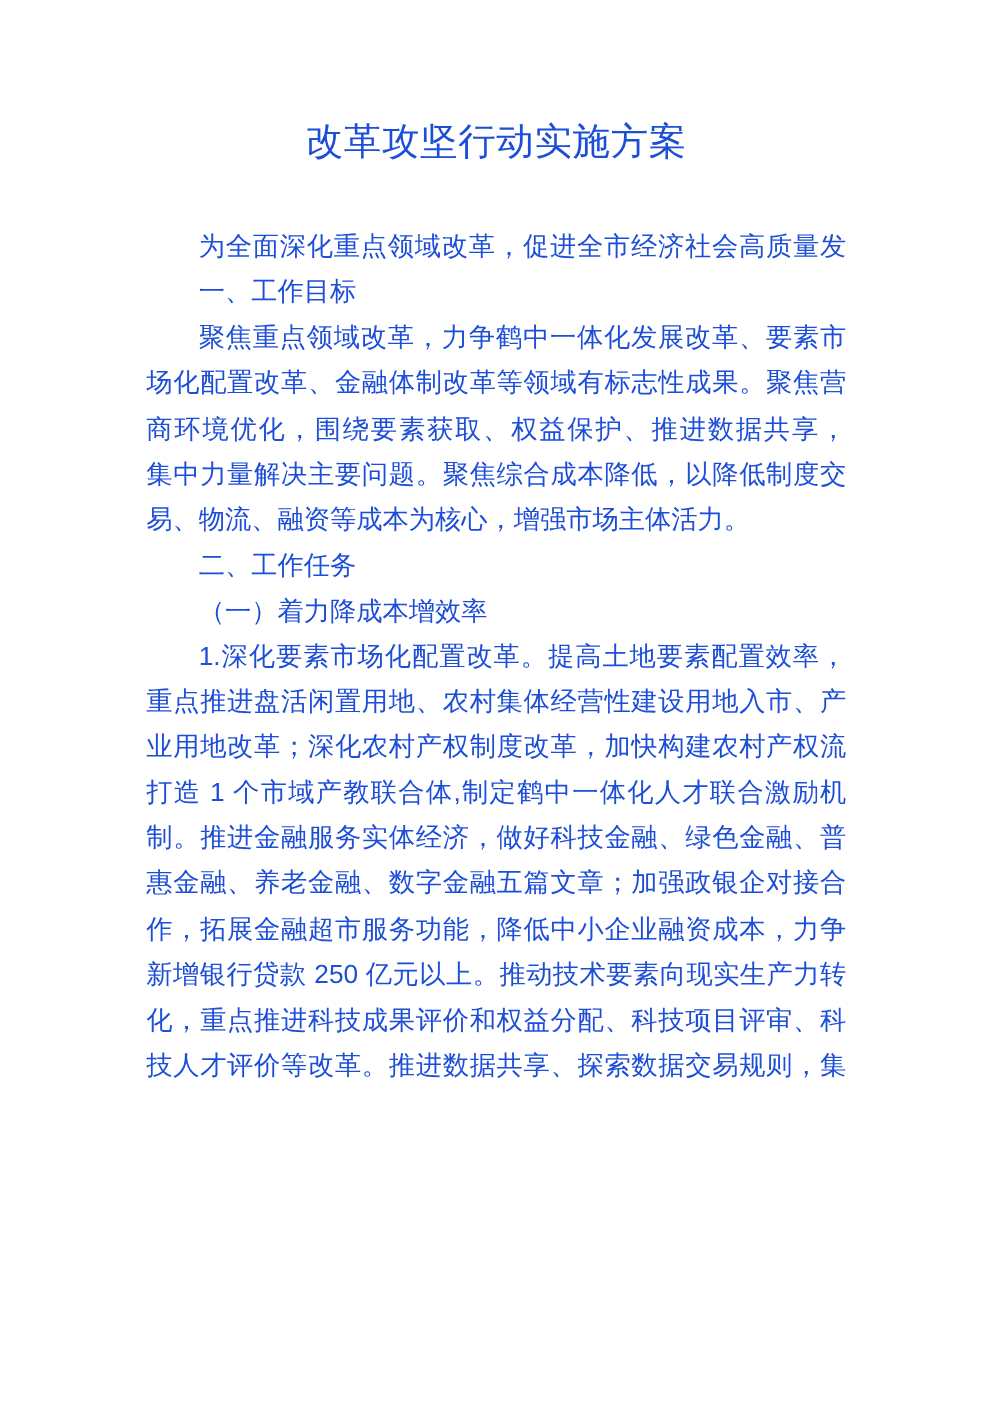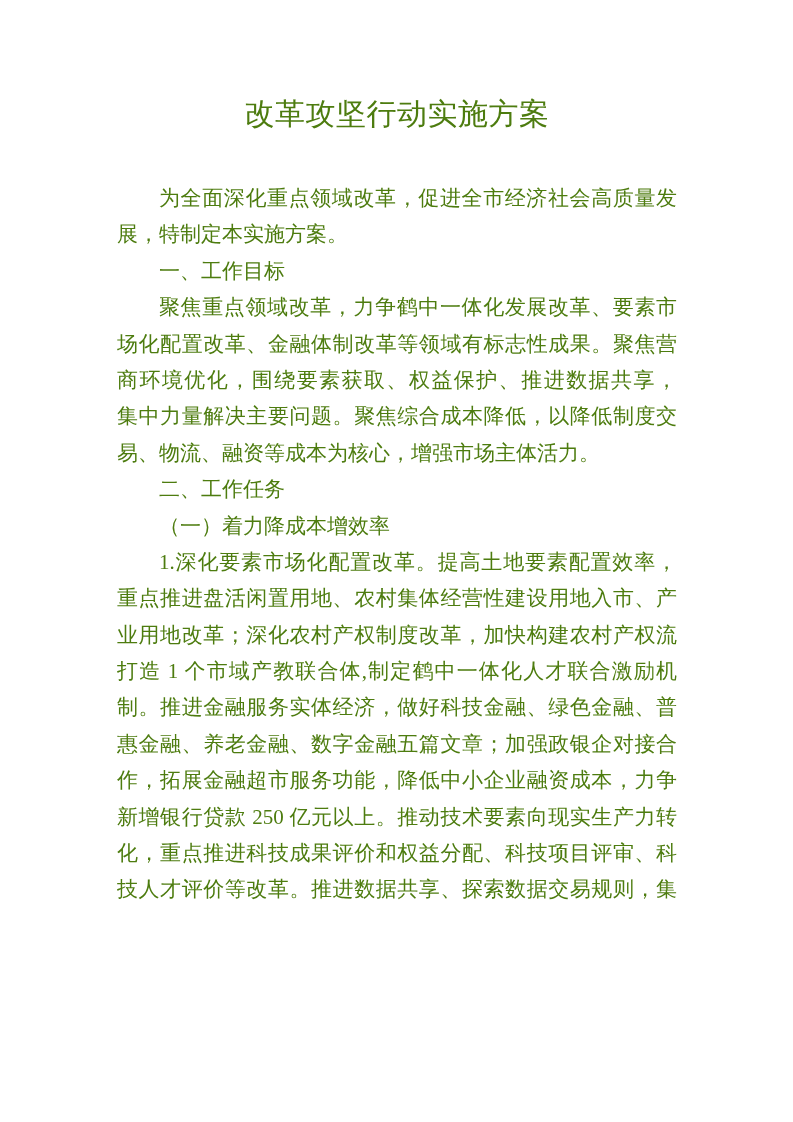--- a/index.html
+++ b/index.html
@@ -8,58 +8,56 @@
     background: #ffffff;
   }
   .page {
     position: relative;
     width: 793px;
     height: 1122px;
     background: #ffffff;
     box-sizing: border-box;
     padding: 92px 116px 0 117px;
     font-family: "Liberation Sans", sans-serif;
-    color: #4d7c0f;
+    color: #1d4ed8;
     overflow: hidden;
   }
   .title {
     font-size: 30px;
     line-height: 44px;
     font-weight: 400;
     text-align: center;
     letter-spacing: 0.5px;
     margin: 0 0 44px 0;
     white-space: nowrap;
   }
   .ln {
     font-size: 21px;
     line-height: 36.4px;
     height: 36.4px;
     overflow: hidden;
     text-align: justify;
     text-align-last: justify;
-    font-family: Liberation Serif, serif;
   }
   .ln.indent { text-indent: 2em; }
   .ln.end    { text-align-last: left; }
   .ln.head   { text-align-last: left; }
   .ln.subhead {
     text-align-last: left;
     font-family: "Liberation Serif", serif;
   }
 </style>
 </head>
 <body>
 
 <div class="page">
 
   <div class="title">改革攻坚行动实施方案</div>
 
   <div class="ln fill indent">为全面深化重点领域改革，促进全市经济社会高质量发</div>
-  <div class="ln end">展，特制定本实施方案。</div>
 
   <div class="ln head indent">一、工作目标</div>
 
   <div class="ln fill indent">聚焦重点领域改革，力争鹤中一体化发展改革、要素市</div>
   <div class="ln fill">场化配置改革、金融体制改革等领域有标志性成果。聚焦营</div>
   <div class="ln fill">商环境优化，围绕要素获取、权益保护、推进数据共享，</div>
   <div class="ln fill">集中力量解决主要问题。聚焦综合成本降低，以降低制度交</div>
   <div class="ln end">易、物流、融资等成本为核心，增强市场主体活力。</div>
 
   <div class="ln head indent">二、工作任务</div>

